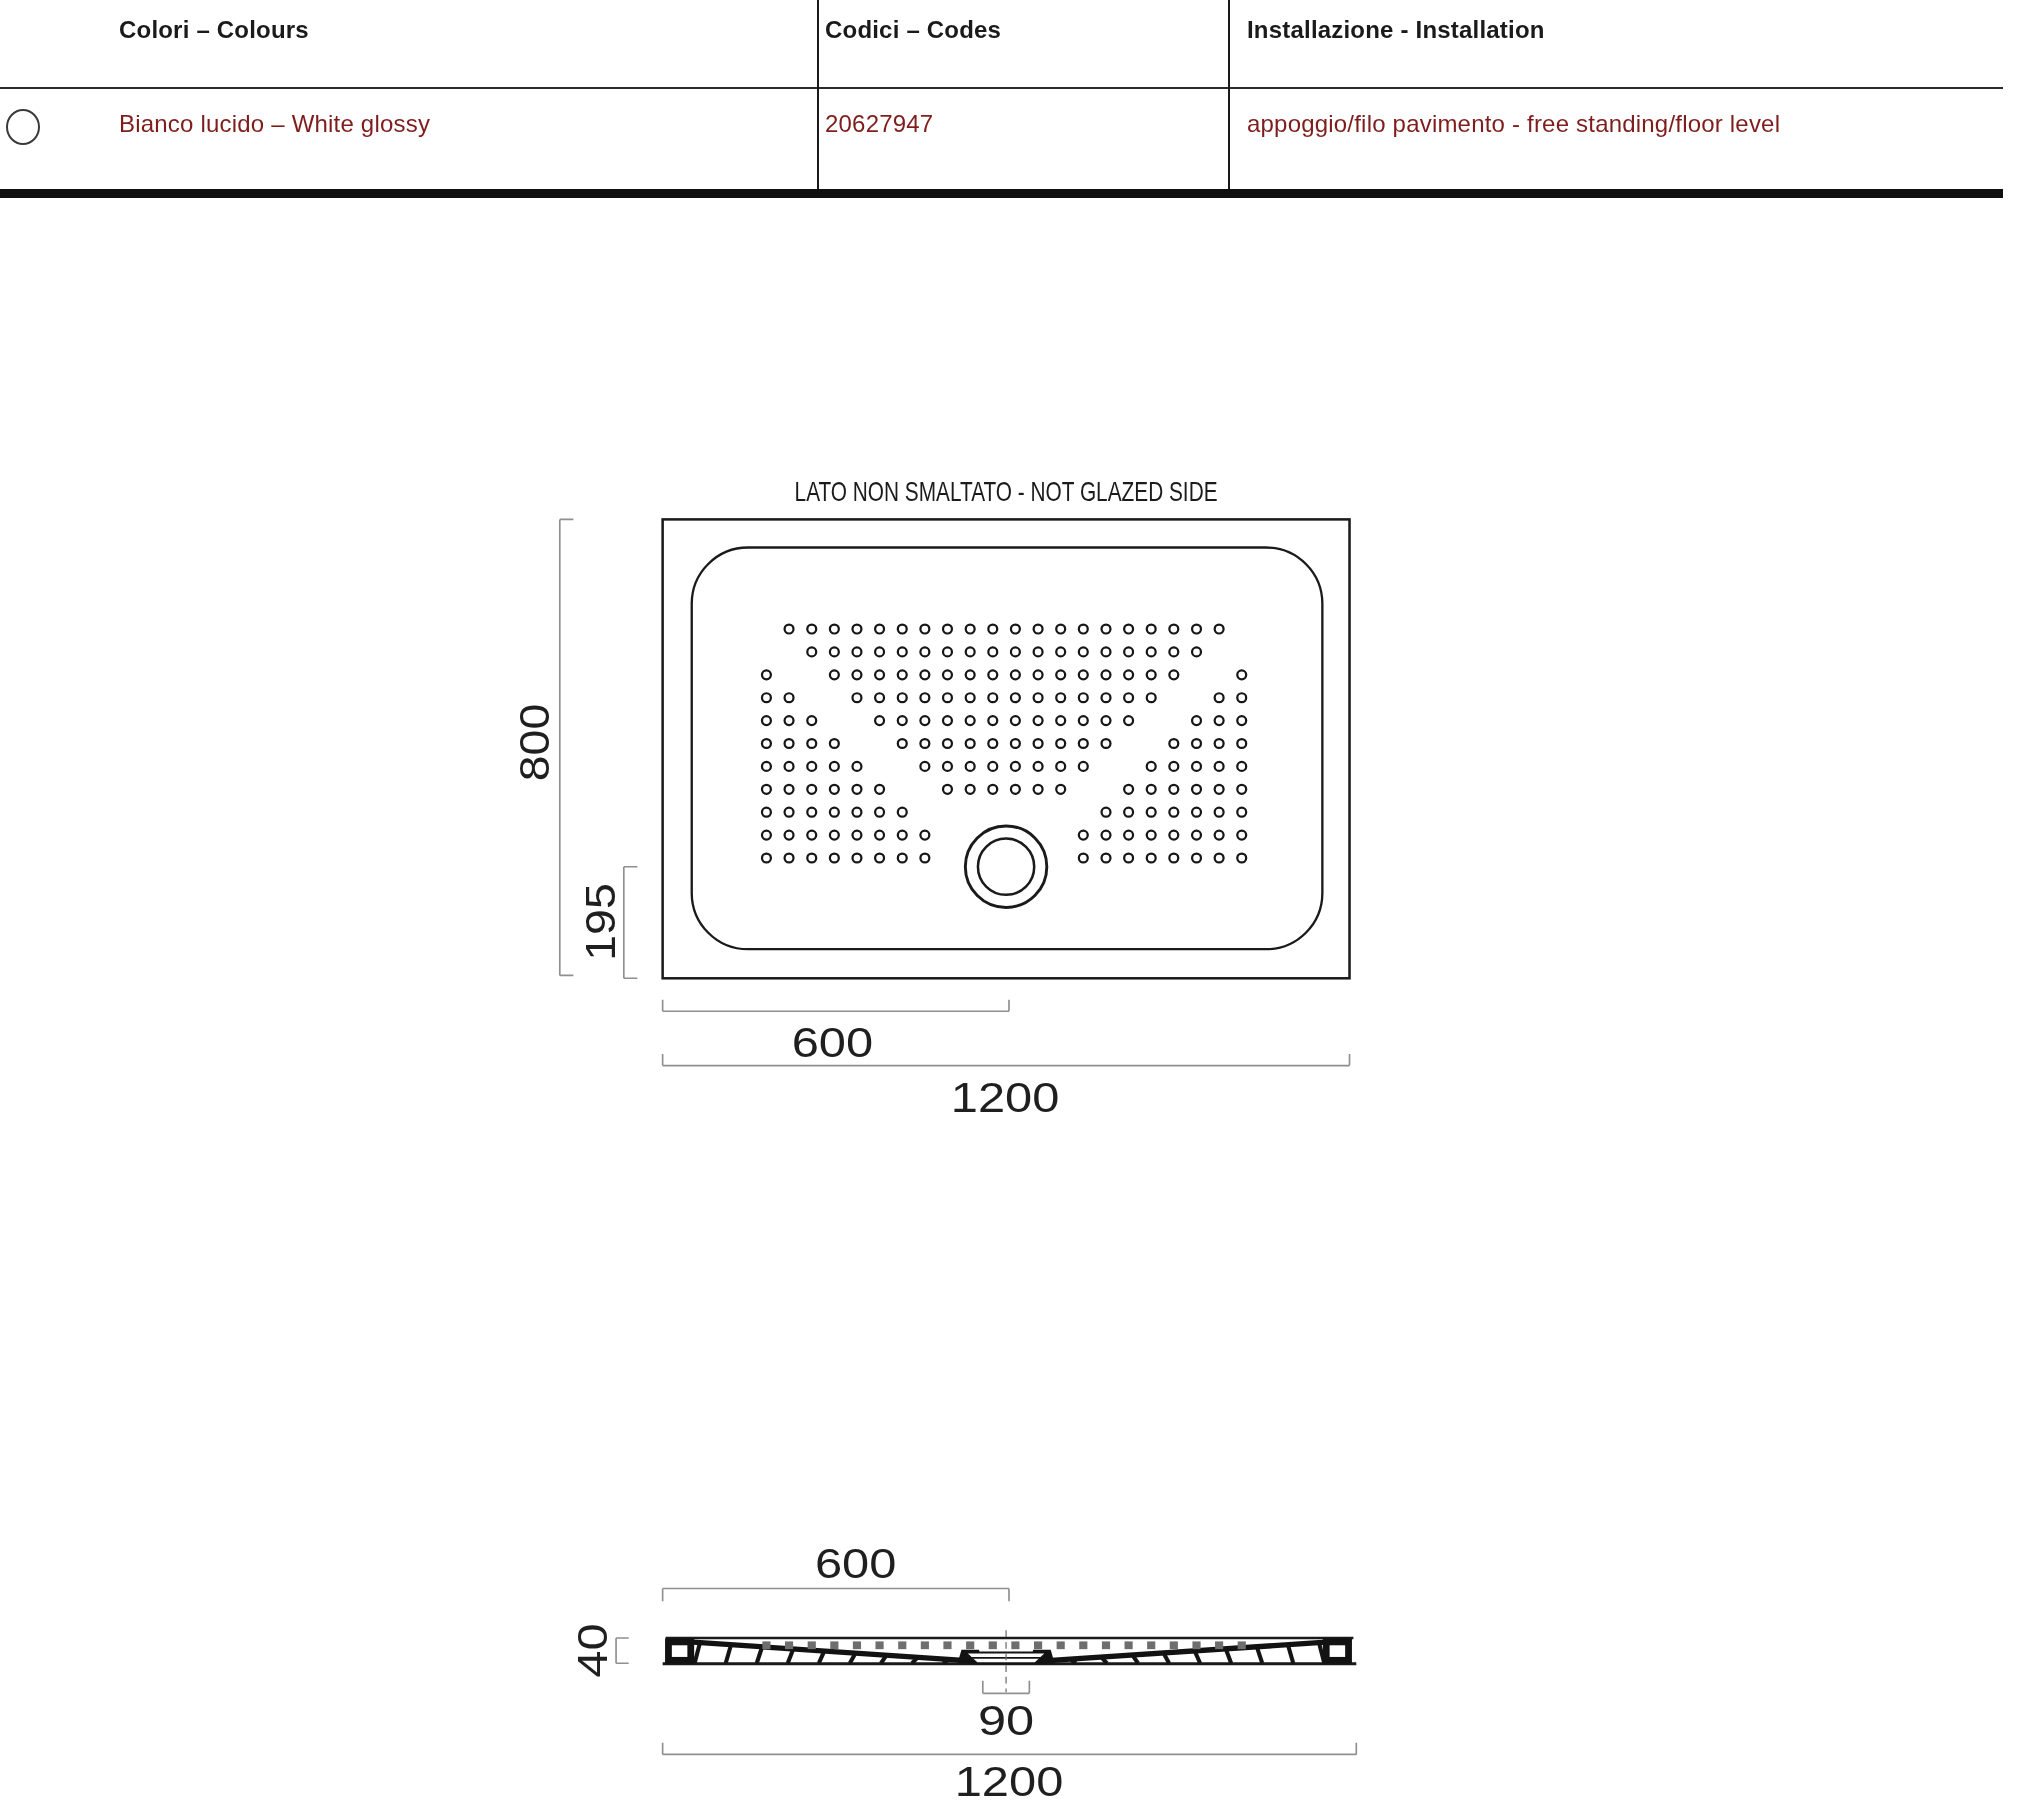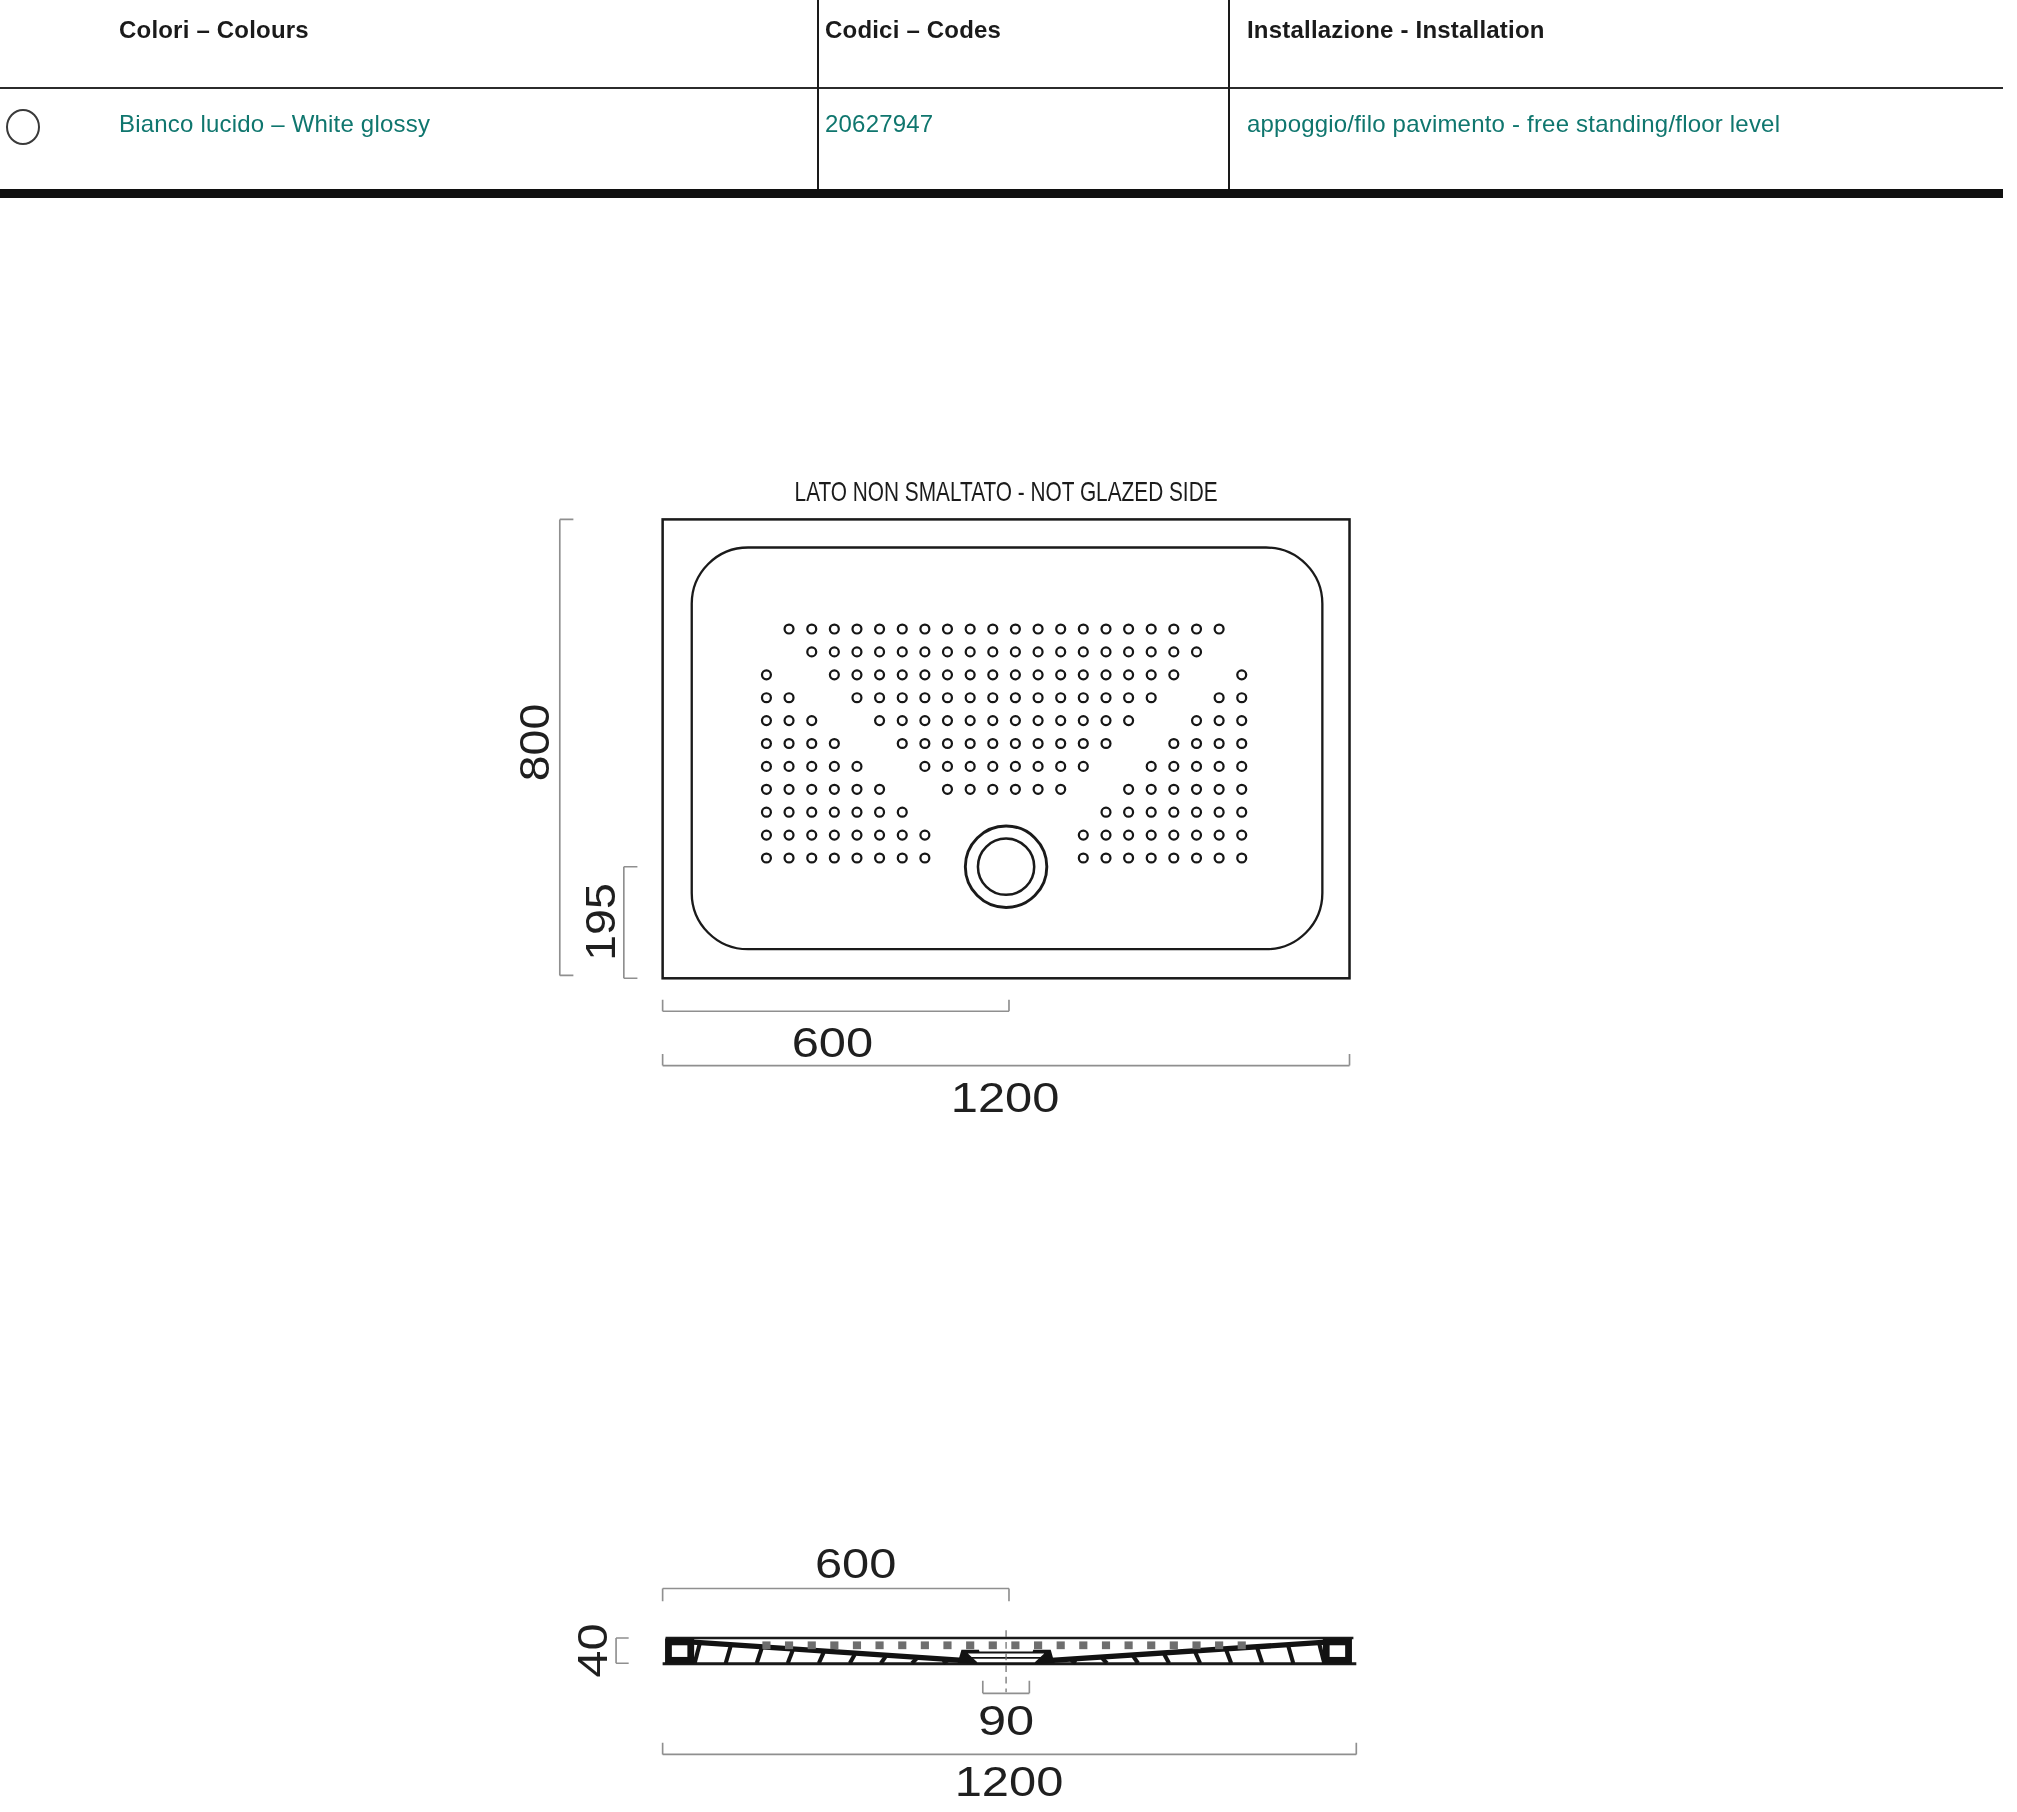--- a/index.html
+++ b/index.html
@@ -1,21 +1,21 @@
 <!DOCTYPE html>
 <html><head>
 <meta charset="utf-8">
 <style>
   html,body{margin:0;padding:0;background:#ffffff;}
   .page{position:relative;width:2003px;height:1813px;background:#fff;overflow:hidden;
         font-family:"Liberation Sans",sans-serif;color:#1a1a1a;text-align:center;}
   
   .tbl-text{position:absolute;white-space:nowrap;font-size:24px;letter-spacing:0.2px;}
   .tbl-head{font-weight:700;top:15.5px;}
-  .tbl-cell{top:110px;font-weight:400;color:#0f766e;}
+  .tbl-cell{top:110px;font-weight:400;color:#7f1d1d;}
   .c1{left:119px;} .c2{left:825px;} .c3{left:1247px;}
   .v-sep{position:absolute;top:0;width:1.9px;height:192px;background:#1a1a1a;}
   .sep1{left:817px;} .sep2{left:1228px;}
   .h-thin{position:absolute;left:0;top:87px;width:2017px;height:1.9px;background:#2b2b2b;}
   .h-thick{position:absolute;left:0;top:189px;width:2017px;height:8.7px;background:#101010;}
   .swatch{position:absolute;left:5.8px;top:109px;width:34px;height:36px;border:2.4px solid #3a3a3a;
           border-radius:50%;background:#fff;box-sizing:border-box;}
   
   svg{position:absolute;left:0;top:0;}
   .outline{fill:#fff;stroke:#1a1a1a;stroke-width:2.6px;}

